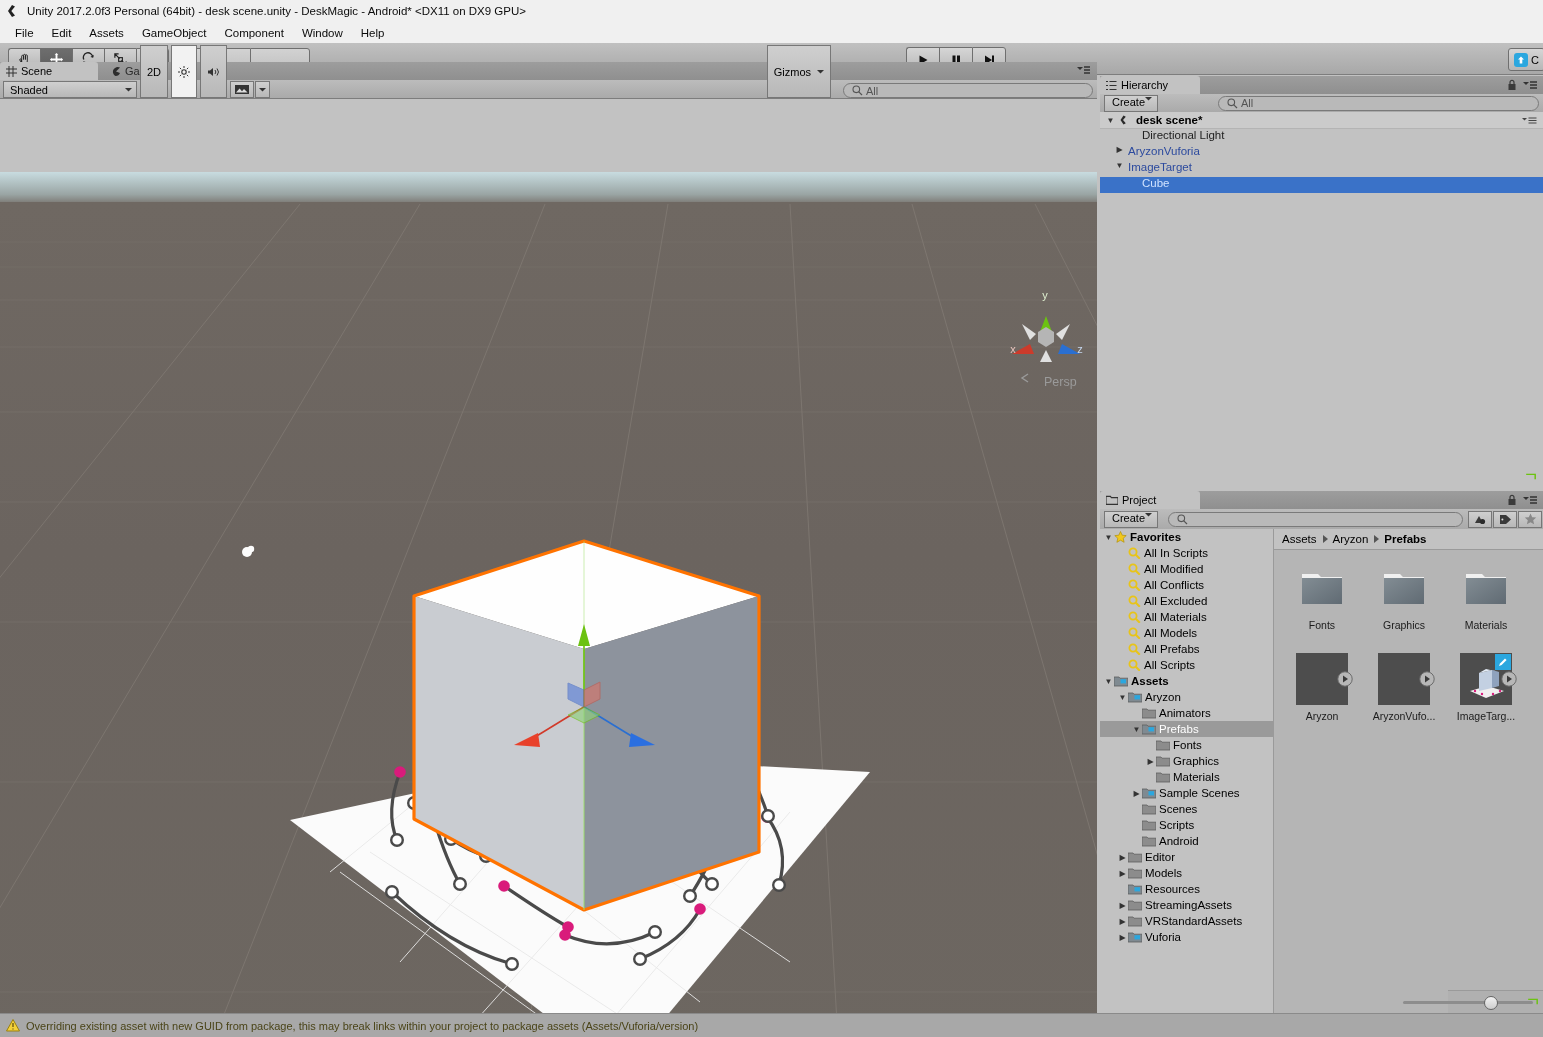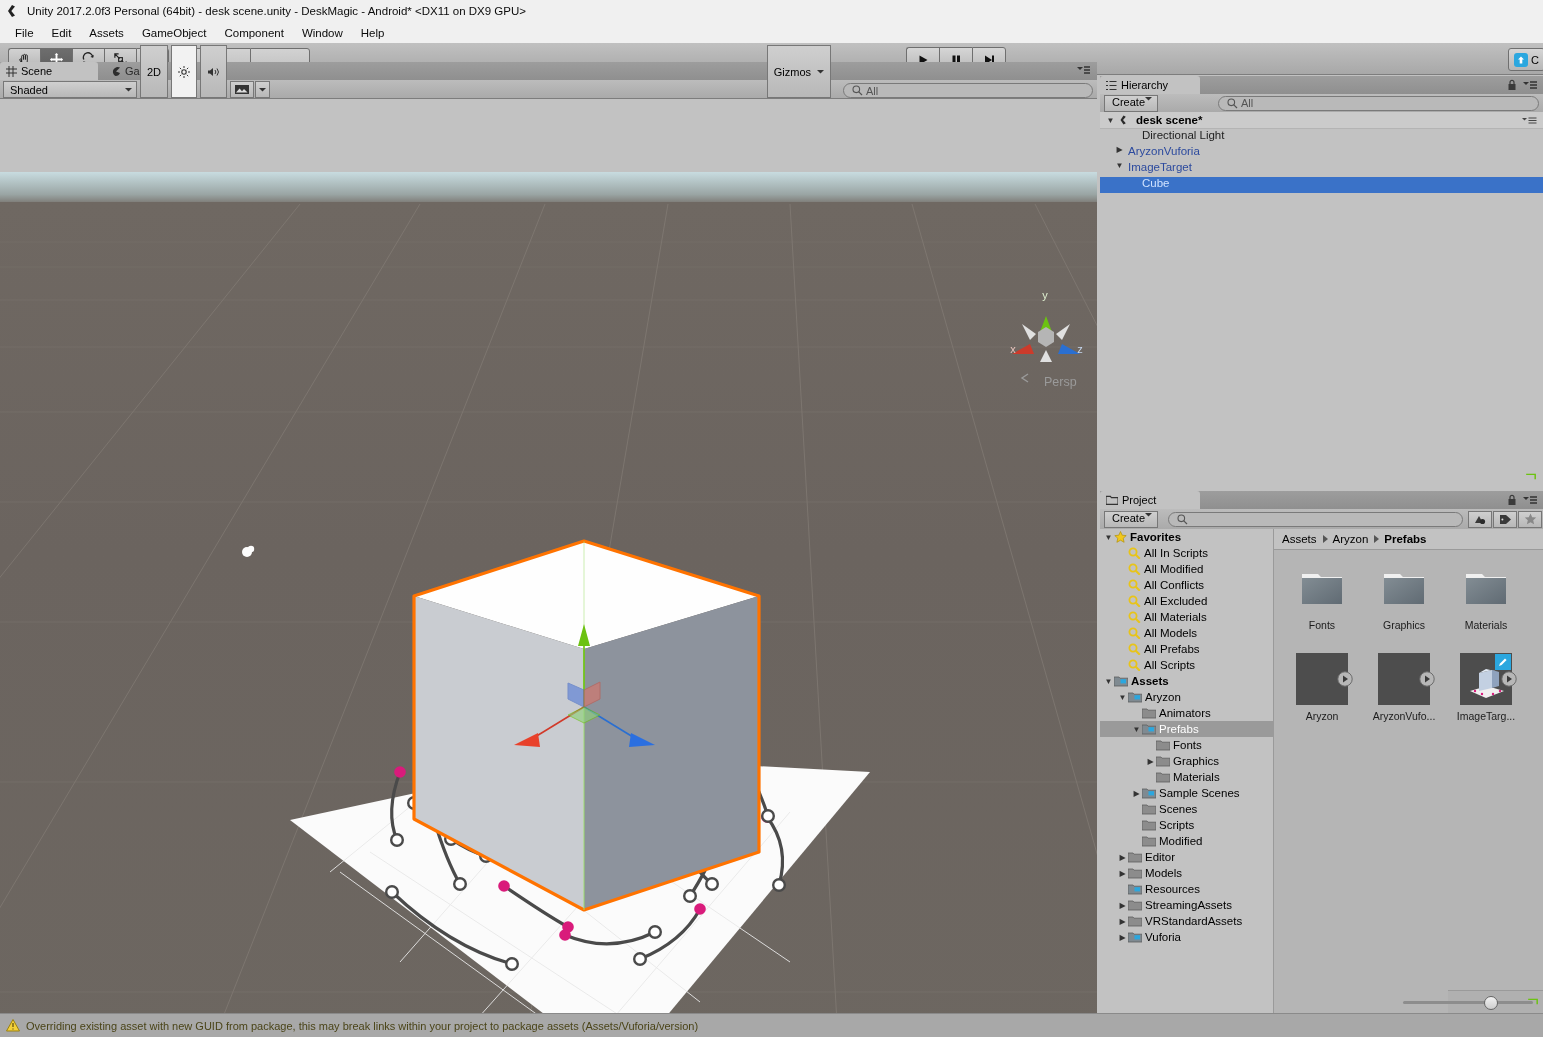--- a/index.html
+++ b/index.html
@@ -780,21 +780,21 @@
             </span>
             <span>Scripts</span>
           </div>
           <div class="prow">
             <span class="tri" style="margin-left: 31px;"></span>
             <span class="icon" style="margin-right: 3px;">
               <svg width="14" height="11" viewBox="0 0 14 11">
                 <path d="M0 1h5l1 1.2h8V10H0z" fill="#8c8c8c" stroke="#5e5e5e" stroke-width=".8"></path>
               </svg>
             </span>
-            <span>Modified</span>
+            <span>Android</span>
           </div>
           <div class="prow">
             <span class="tri" style="margin-left: 17px;">▶</span>
             <span class="icon" style="margin-right: 3px;">
               <svg width="14" height="11" viewBox="0 0 14 11">
                 <path d="M0 1h5l1 1.2h8V10H0z" fill="#8c8c8c" stroke="#5e5e5e" stroke-width=".8"></path>
               </svg>
             </span>
             <span>Editor</span>
           </div>

